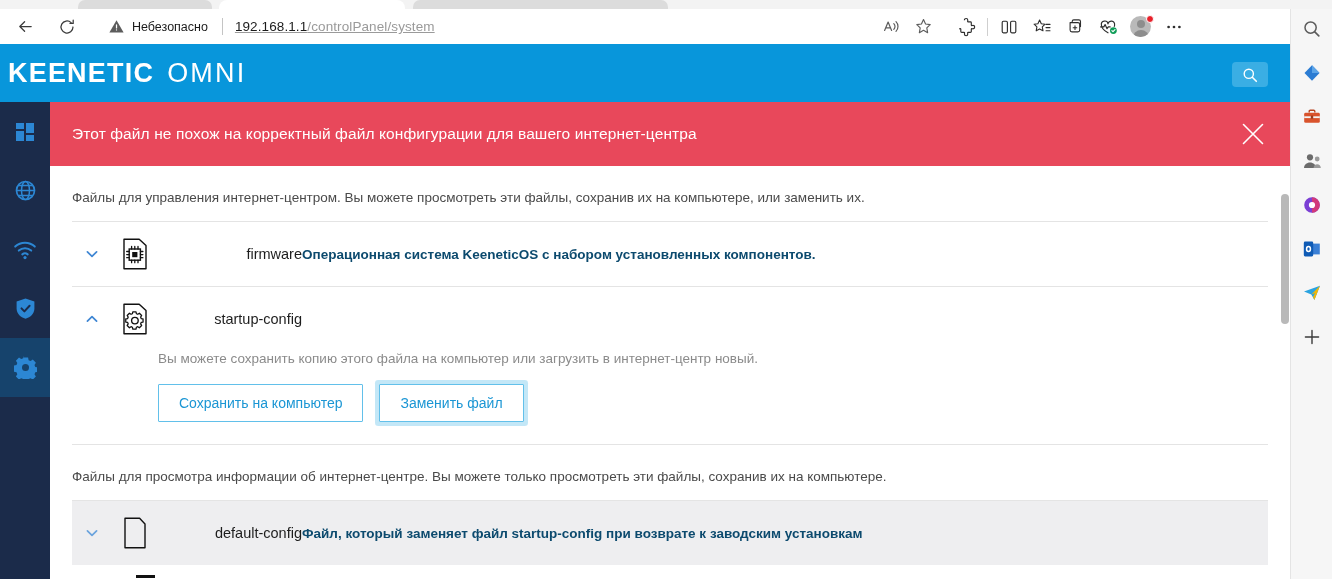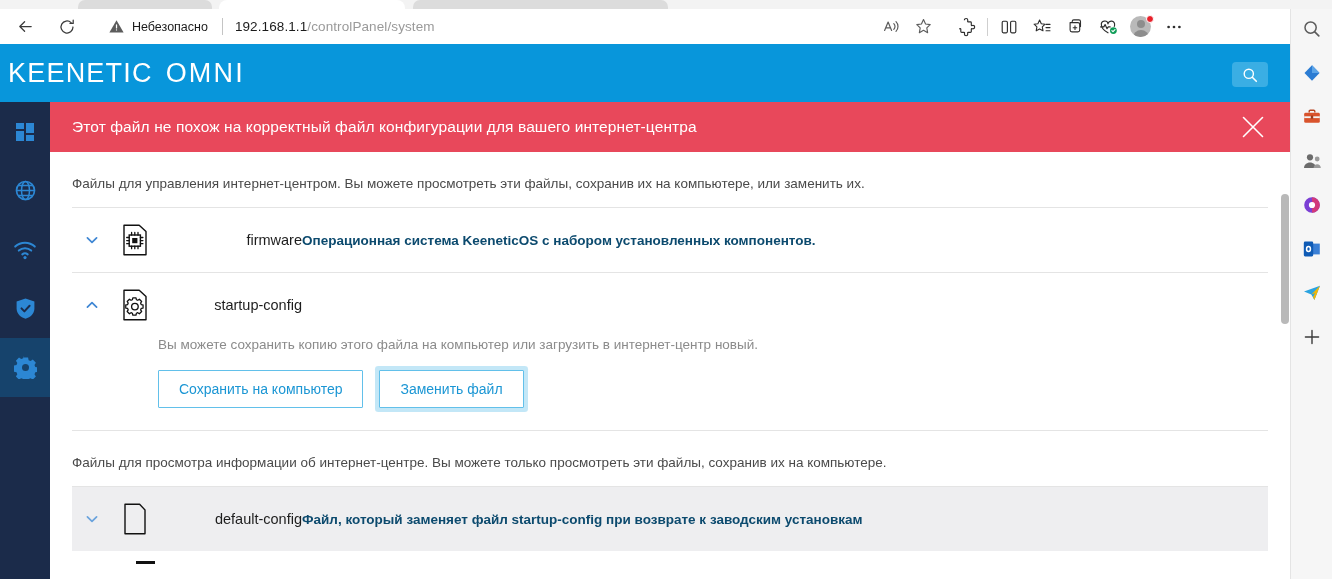--- a/index.html
+++ b/index.html
@@ -53,21 +53,21 @@
     display: flex; align-items: center;
     padding: 0 6px 0 12px;
   }
   .warn-icon { width: 17px; height: 17px; margin-right: 7px; flex: 0 0 auto; }
   .security-label {
     font-size: 12.5px; color: #1b1b1b; white-space: nowrap;
   }
   .omni-sep {
     width: 1px; height: 17px; background: #c4c4c4; margin: 0 12px 0 14px;
   }
-  .url-text { font-size: 13.5px; color: #9a9a9a; white-space: nowrap; letter-spacing: .1px; }
+  .url-text { font-size: 13.5px; color: #9a9a9a; white-space: nowrap; letter-spacing: .1px; text-decoration: underline; }
   .url-host { color: #1b1b1b; }
   .omni-right { margin-left: auto; display: flex; align-items: center; gap: 2px; }
   .omni-ibtn {
     width: 30px; height: 27px; display: flex; align-items: center; justify-content: center;
     border-radius: 5px; color: #3b3b3b; cursor: pointer;
   }
 
   .tb-right {
     margin-left: 6px; display: flex; align-items: center; height: 35px;
   }
@@ -119,21 +119,21 @@
   }
   .kn-header {
     position: absolute; top: 0; left: 0; width: 1290px; height: 58px;
     background: #0896db;
   }
   .kn-logo {
     position: absolute; left: 8px; top: 14px;
     font-size: 27px; letter-spacing: 1.2px; color: #ffffff;
     white-space: nowrap;
   }
-  .kn-logo .bold { font-weight: 400; }
+  .kn-logo .bold { font-weight: 700; }
   .kn-logo .thin { font-weight: 300; margin-left: 13px; letter-spacing: 2.2px; }
   .kn-search {
     position: absolute; right: 22px; top: 18px;
     width: 36px; height: 25px; border-radius: 4px;
     background: #3aaee4;
     display: flex; align-items: center; justify-content: center;
     cursor: pointer;
   }
 
   .kn-sidebar {
@@ -147,21 +147,21 @@
   }
   .kn-nav-item.active { background: #16436c; }
   .kn-nav-item svg { display: block; }
 
   .kn-body {
     position: absolute; top: 58px; left: 50px;
     width: 1240px; height: 477px; background: #ffffff;
   }
 
   .alert {
-    position: relative; width: 1240px; height: 50px;
+    position: relative; width: 1240px; height: 64px;
     background: #e8485b; display: flex; align-items: center;
   }
   .alert-text {
     color: #ffffff; font-size: 15.5px; margin-left: 22px; letter-spacing: .1px;
   }
   .alert-close {
     position: absolute; right: 20px; top: 50%; transform: translateY(-50%);
     width: 34px; height: 34px; cursor: pointer;
     display: flex; align-items: center; justify-content: center;
   }

